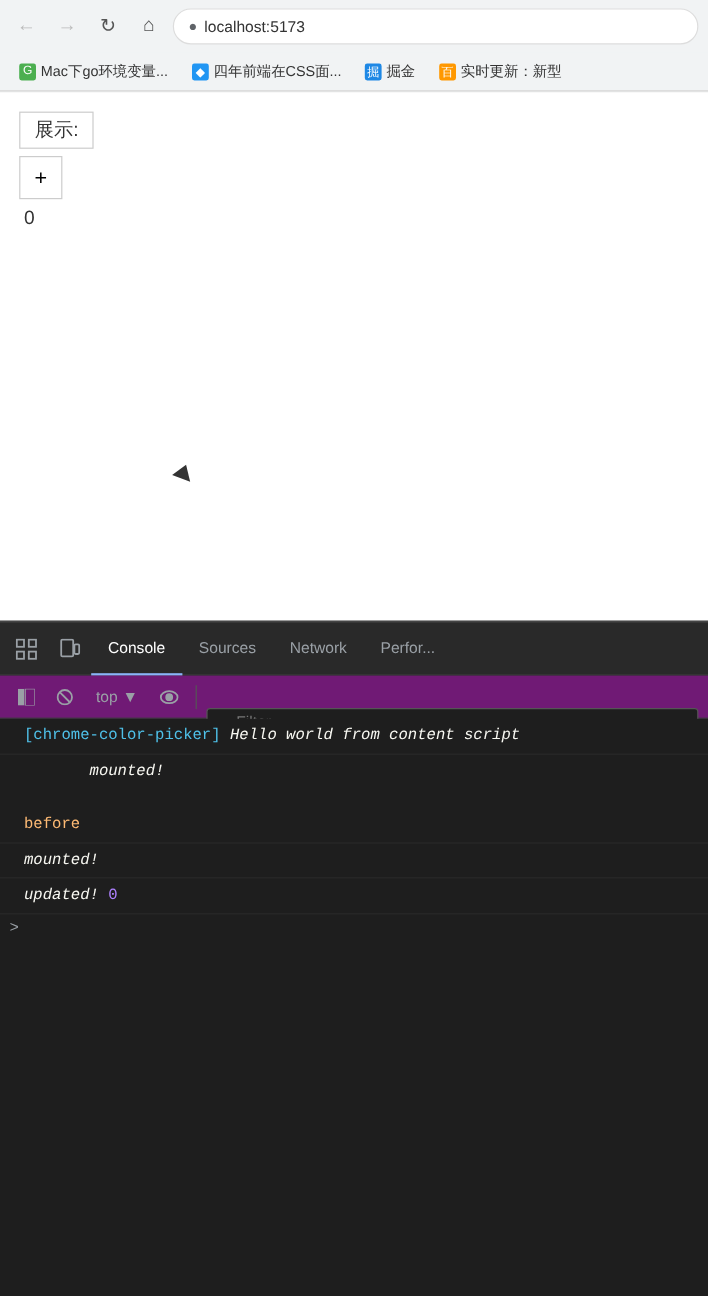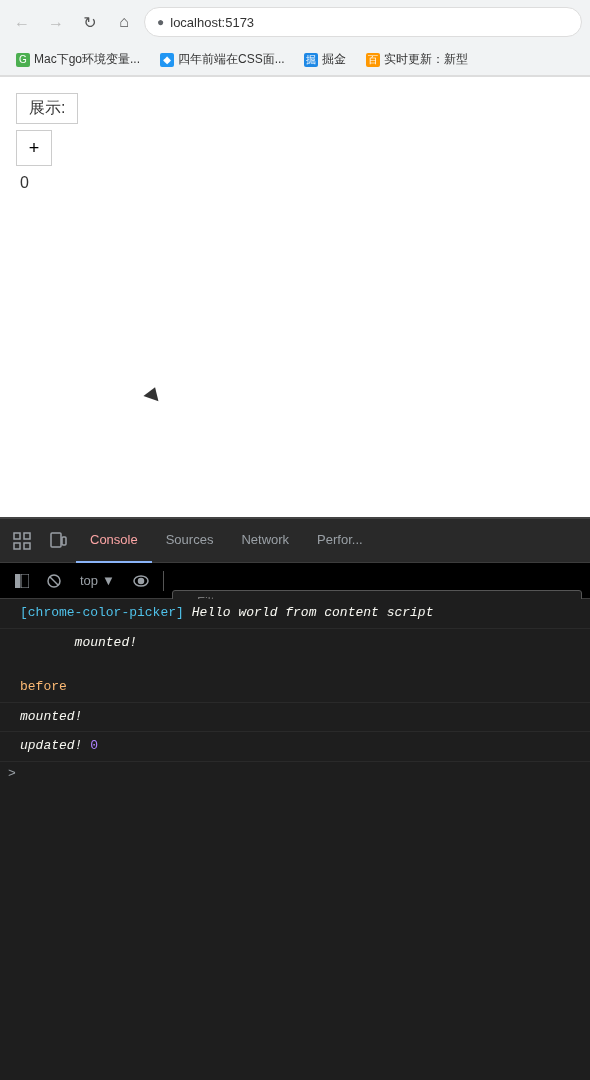--- a/index.html
+++ b/index.html
@@ -161,30 +161,30 @@
       padding: 0 14px;
       height: 44px;
       display: flex; align-items: center;
       font-size: 13px;
       color: #9aa0a6;
       cursor: pointer;
       border-bottom: 2px solid transparent;
       white-space: nowrap;
     }
     .devtools-tab.active {
-      color: #fca5a5;
+      color: #ffffff;
       border-bottom: 2px solid #8ab4f8;
       justify-content: center;
     }
 
     .devtools-toolbar {
       display: flex;
       align-items: center;
       height: 36px;
-      background: #000000;
+      background: #701a75;
       border-bottom: 1px solid #3c3c3c;
       padding: 0 8px;
       gap: 4px;
     }
 
     .dt-icon-btn {
       width: 28px; height: 28px;
       display: flex; align-items: center; justify-content: center;
       color: #9aa0a6;
       font-size: 14px;

